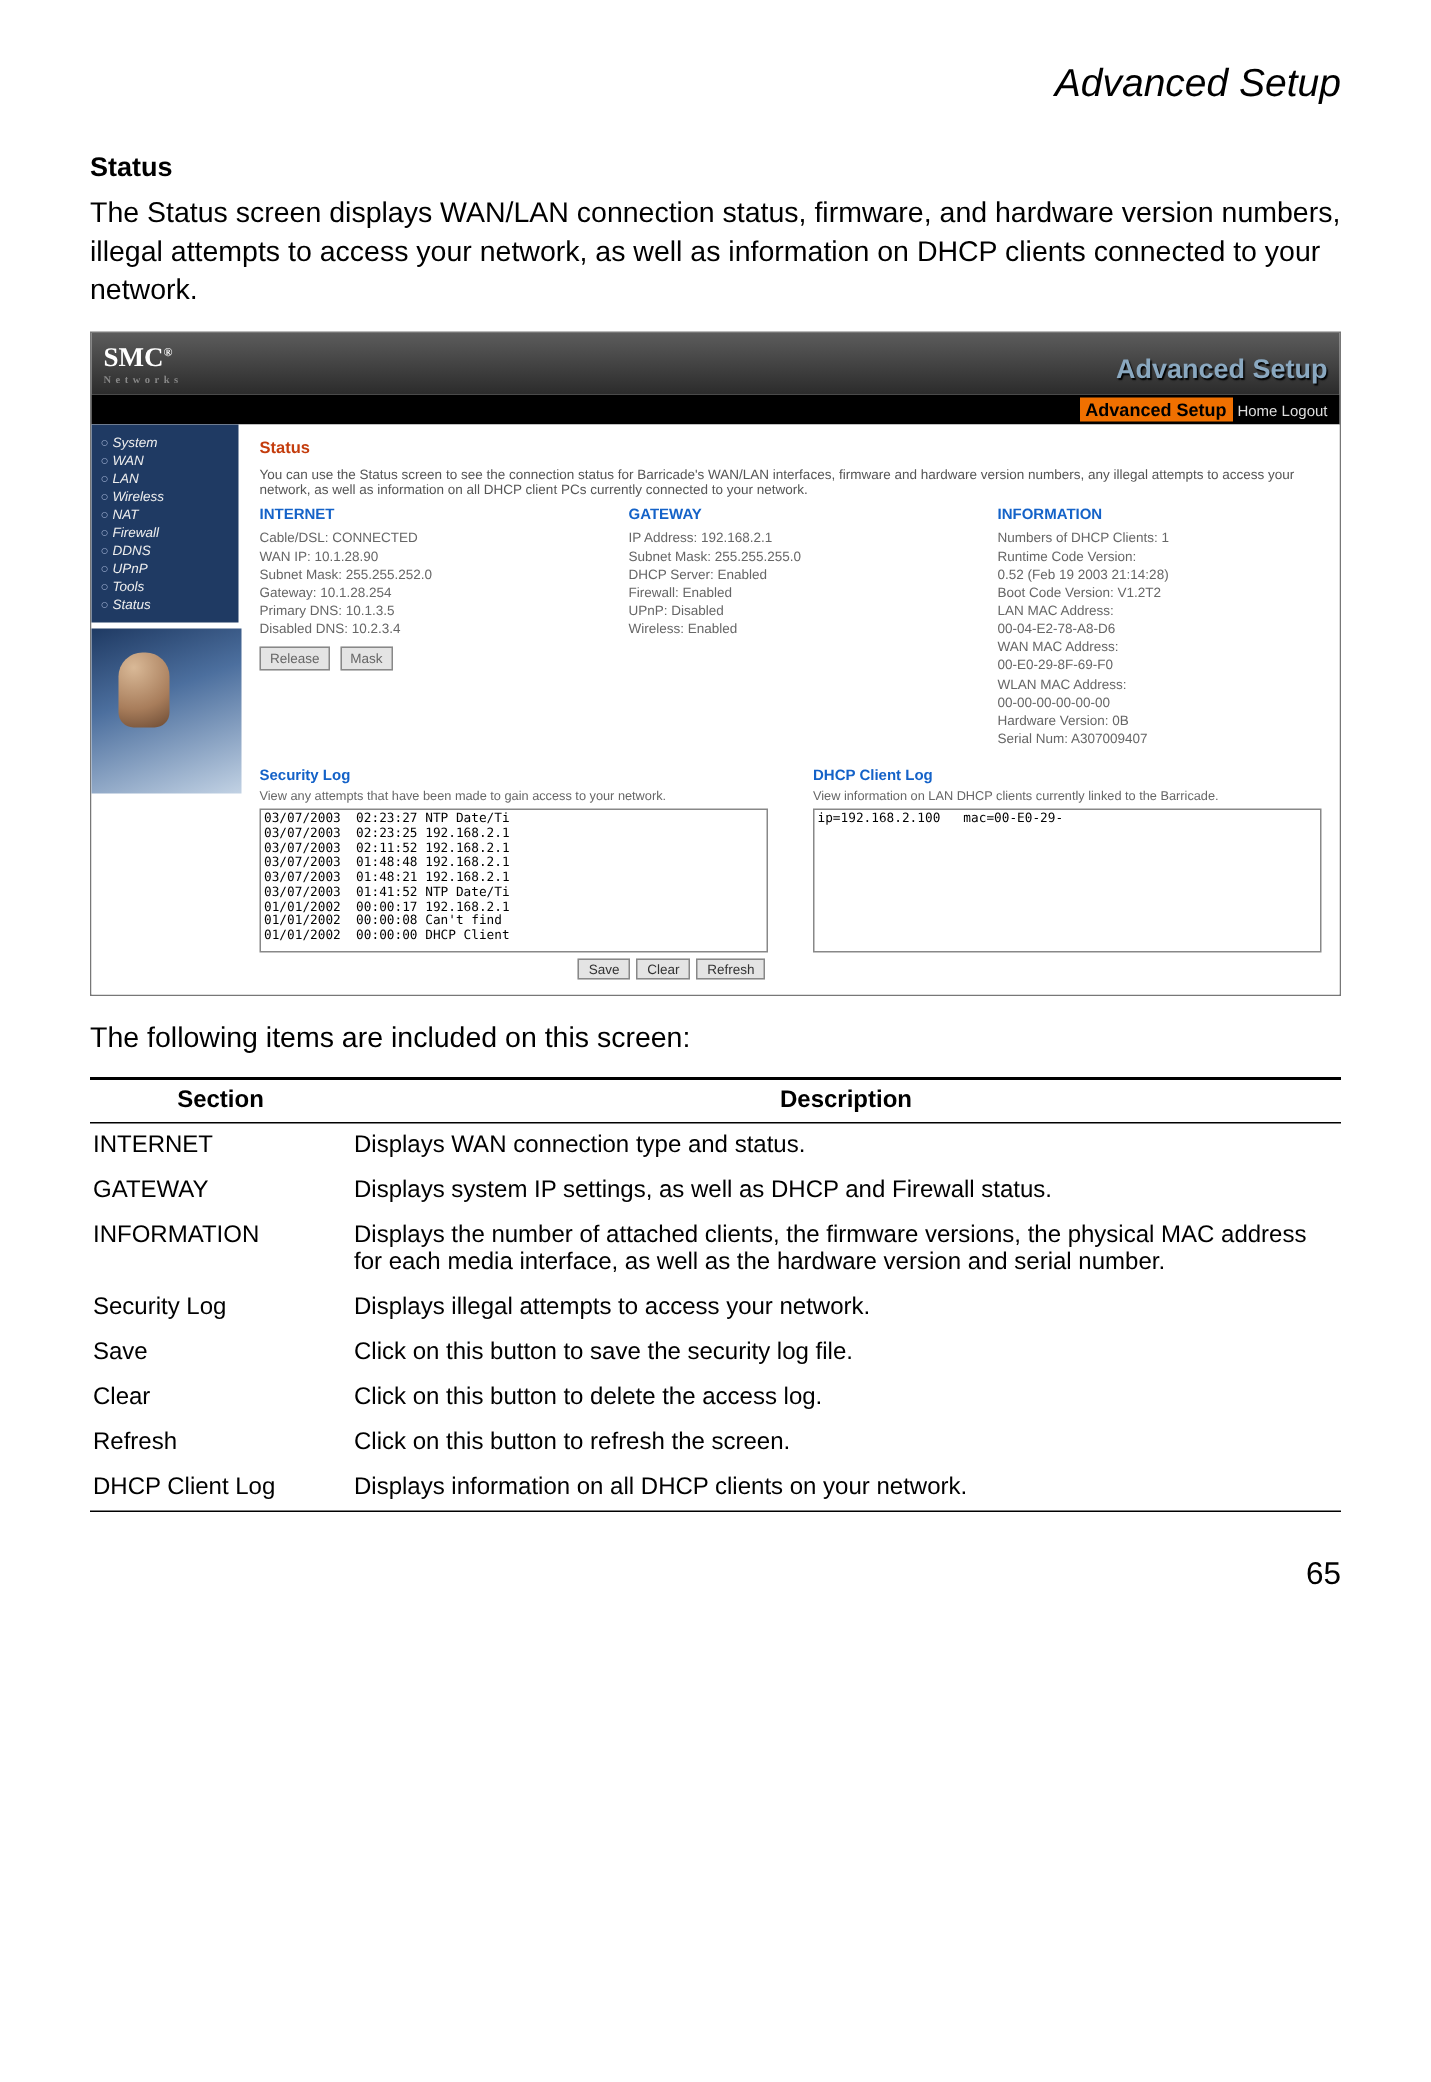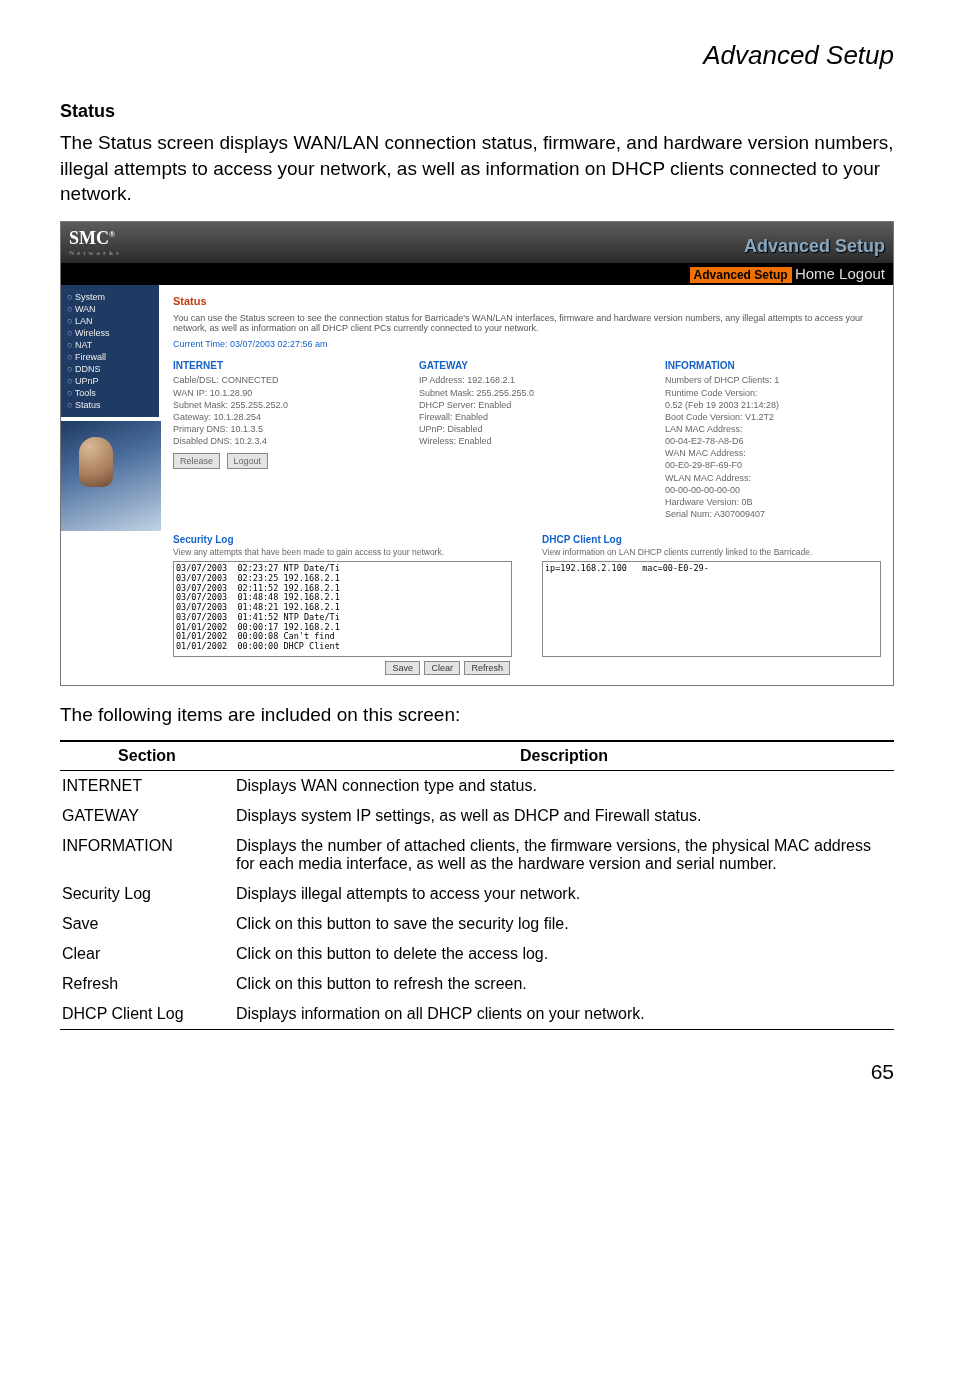--- a/index.html
+++ b/index.html
@@ -64,27 +64,27 @@
   }
   .rs-subheader{
     background:#000;
     text-align:right;
     color:#fb7f00;
     padding:2px 8px;
     font-size:12px;
     font-weight:bold;
   }
   .rs-subheader .adv-orange{background:#f07000;color:#000;padding:1px 4px;display:inline-block;}
-  .rs-subheader .links{color:#ddd;font-weight:normal;font-size:15px;text-align:right;}
+  .rs-subheader .links{color:#ddd;font-weight:normal;font-size:10px;text-align:right;}
   .rs-body {display:flex; background:#fff;}
   .rs-side {
     width:90px; background:#1f3a63; color:#eee; padding:6px 4px;
     flex:0 0 90px;
   }
-  .rs-side div{padding:1px 2px;font-size:9px;}
+  .rs-side div{padding:1px 2px;font-size:9px;font-style:italic;}
   .rs-side .bullet::before{content:"○ "; color:#9ac;}
   .rs-main{flex:1;padding:10px 12px;display:flex;flex-direction:column;}
   .rs-main h4{color:#c43c0c;font-weight:bold;font-size:11px;margin:0 0 6px 0;}
   .rs-desc{font-size:9px;color:#555;margin-bottom:6px;}
   .rs-time{color:#1462c8;font-size:9px;margin-bottom:10px;}
   .rs-cols{display:flex;gap:30px;margin-bottom:14px;}
   .rs-cols .col{flex:1;font-size:9px;line-height:1.35;color:#666;}
   .rs-cols .col .h{color:#1462c8;font-weight:bold;font-size:10px;margin-bottom:2px;}
   .rs-btn{display:inline-block;border:1px solid #888;background:#e4e4e4;padding:1px 6px;font-size:9px;margin-right:4px;}
   .rs-logrow{display:flex;gap:30px;}
@@ -152,34 +152,33 @@
         <div class="bullet">DDNS</div>
         <div class="bullet">UPnP</div>
         <div class="bullet">Tools</div>
         <div class="bullet">Status</div>
       </div>
       <div class="rs-photo"></div>
     </div>
     <div class="rs-main">
       <h4>Status</h4>
       <div class="rs-desc">You can use the Status screen to see the connection status for Barricade's WAN/LAN interfaces, firmware and hardware version numbers, any illegal attempts to access your network, as well as information on all DHCP client PCs currently connected to your network.</div>
-      <div class="rs-time">Current Time: 03/07/2003 02:27:56 am</div>
 
       <div class="rs-cols">
         <div class="col">
           <div class="h">INTERNET</div>
           <div>Cable/DSL:  CONNECTED</div>
           <div>WAN IP:  10.1.28.90</div>
           <div>Subnet Mask:  255.255.252.0</div>
           <div>Gateway:  10.1.28.254</div>
           <div>Primary DNS:  10.1.3.5</div>
           <div>Disabled DNS:  10.2.3.4</div>
           <div style="margin-top:6px">
             <span class="rs-btn">Release</span>
-            <span class="rs-btn">Logout</span>
+            <span class="rs-btn">Mask</span>
           </div>
         </div>
         <div class="col">
           <div class="h">GATEWAY</div>
           <div>IP Address:  192.168.2.1</div>
           <div>Subnet Mask:  255.255.255.0</div>
           <div>DHCP Server:  Enabled</div>
           <div>Firewall:  Enabled</div>
           <div>UPnP:  Disabled</div>
           <div>Wireless:  Enabled</div>

